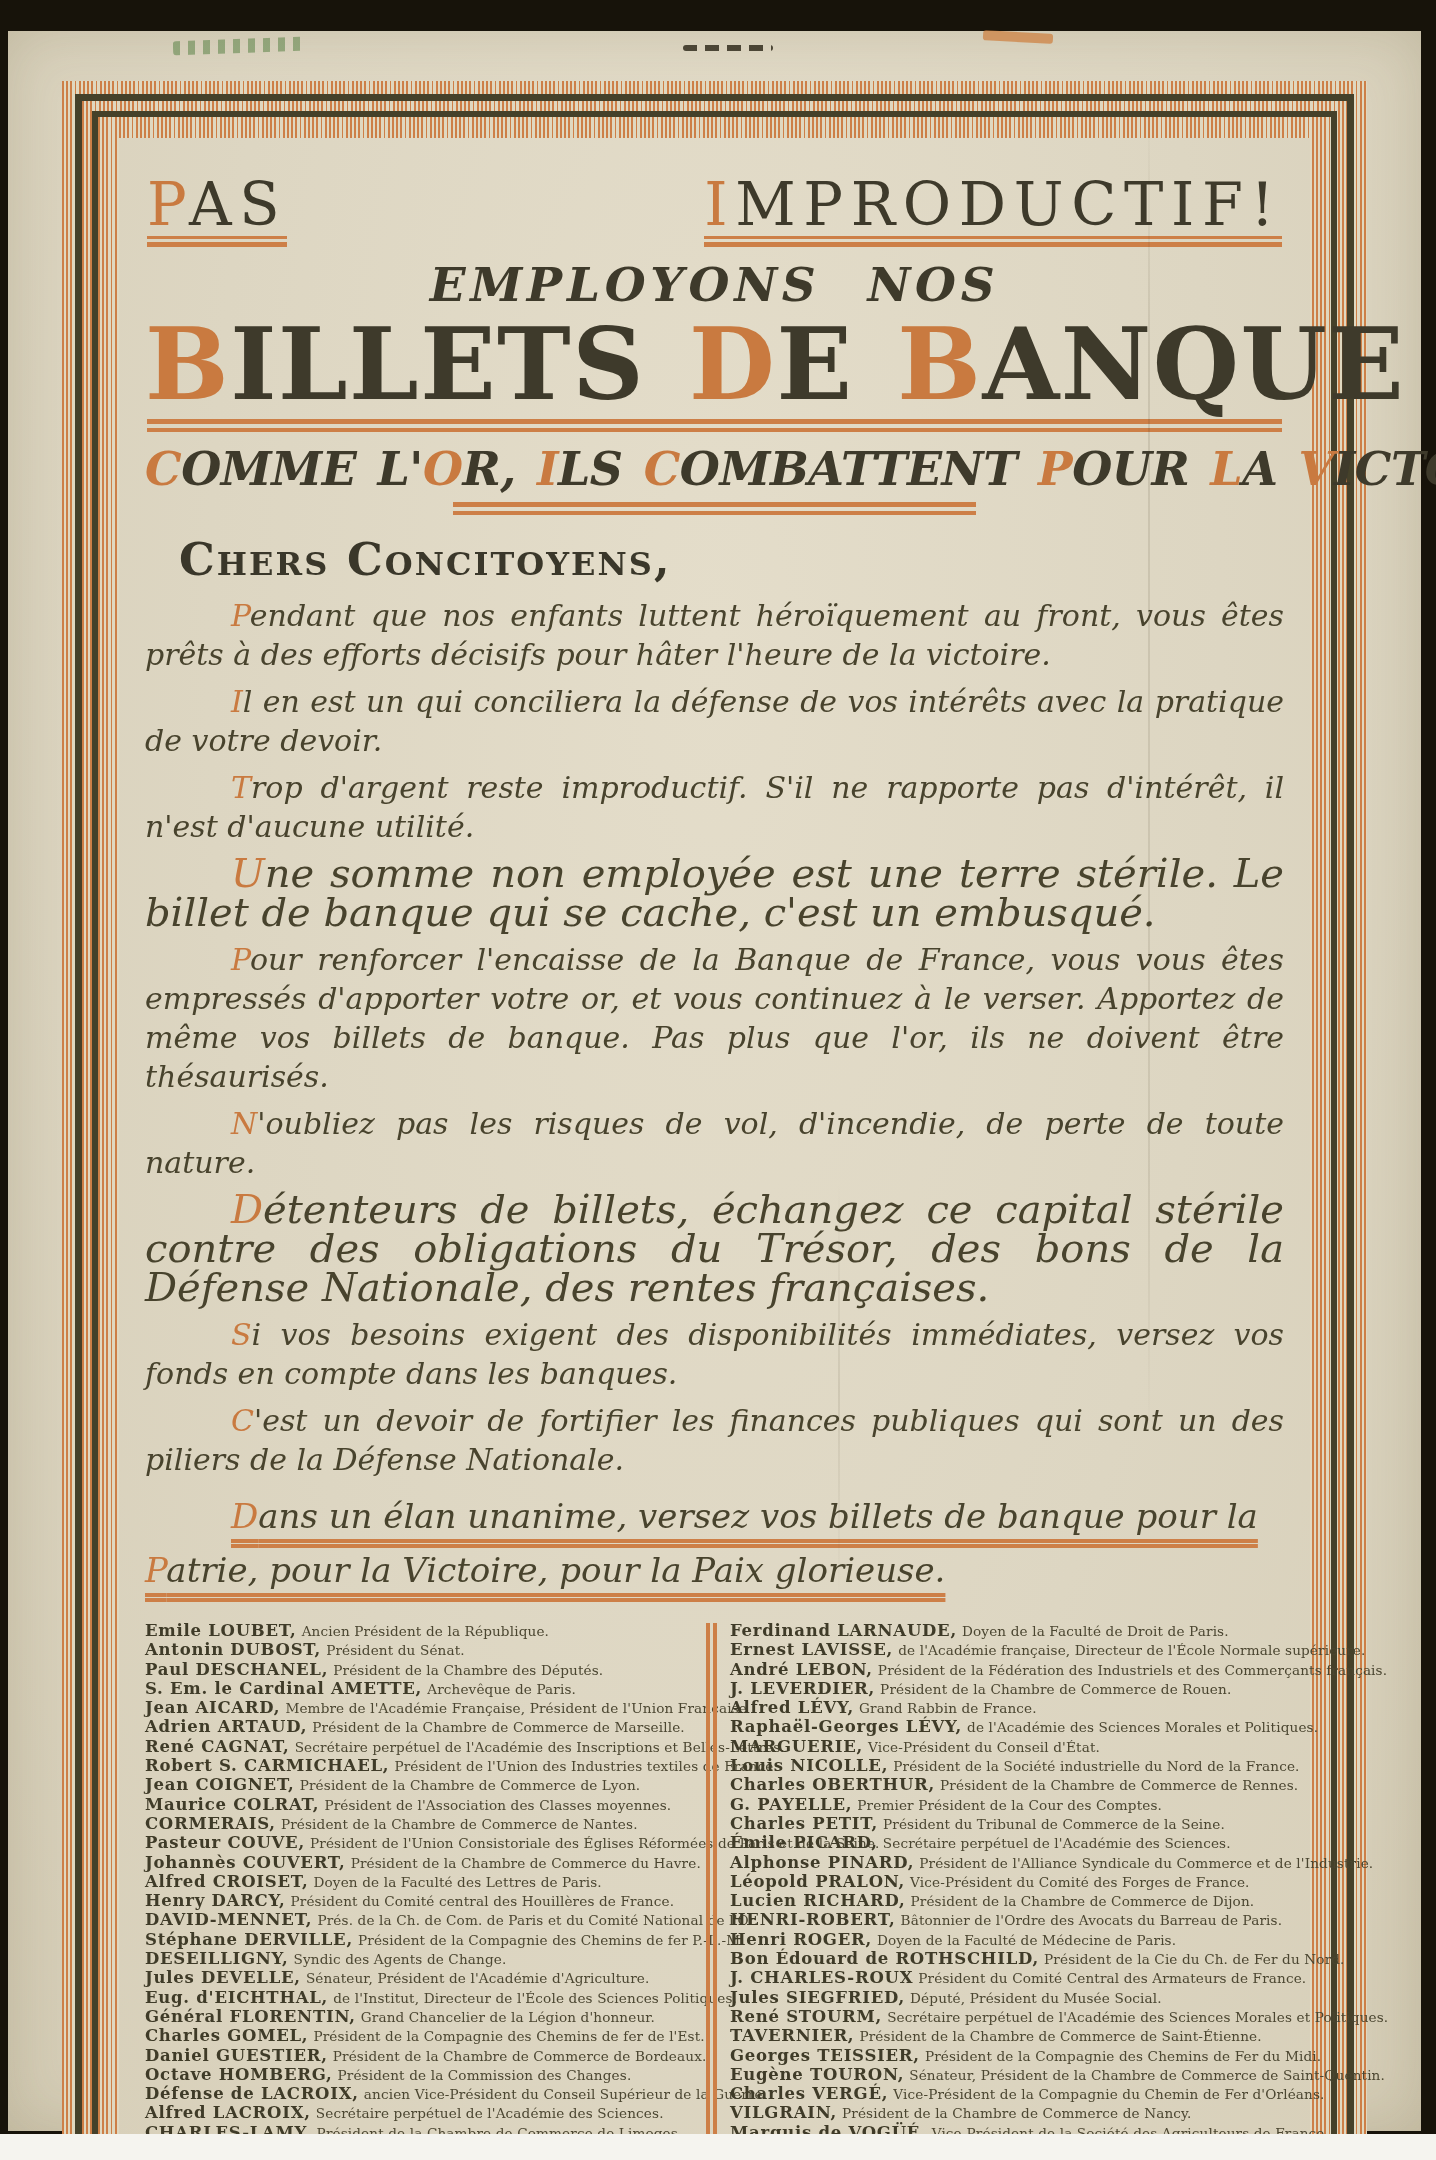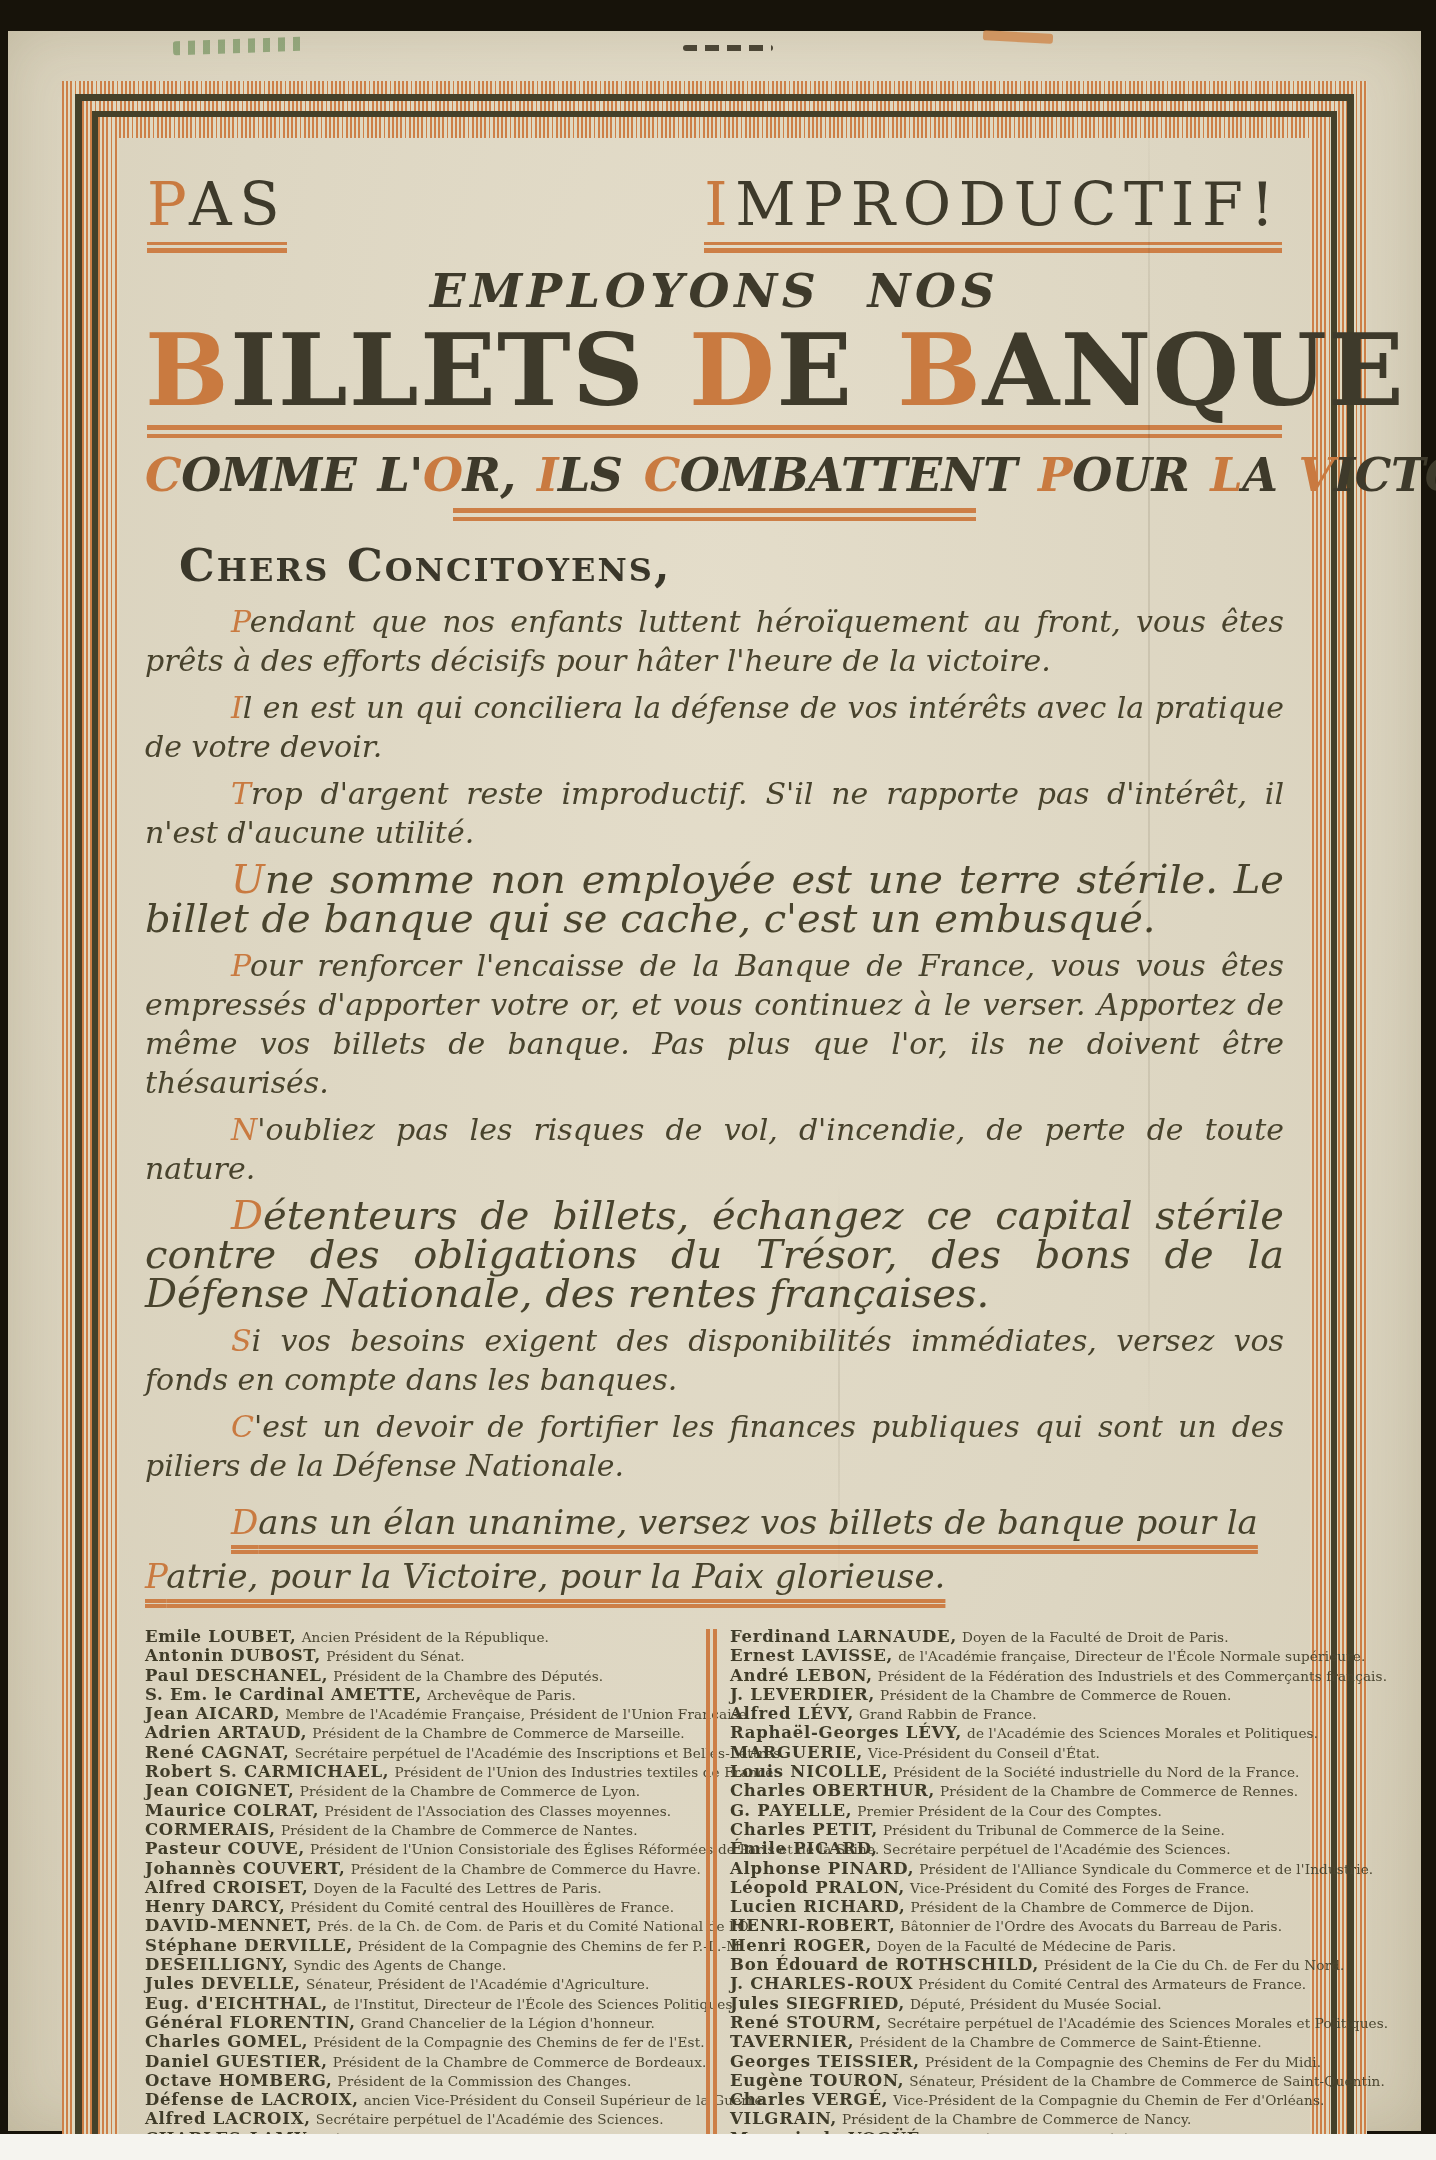--- a/index.html
+++ b/index.html
@@ -30,21 +30,21 @@
   .f5{padding:21px;}
   .inner{background:radial-gradient(ellipse at 50% 25%,#e4ddca 0%,#ddd6c2 60%,#d8d0ba 100%);
          padding:26px 26px 18px 26px;color:#3e3a2b;}
 
   .o{color:#c97a40;font-style:inherit;}
   i{font-style:inherit;}
 
   
   .t1{display:flex;justify-content:space-between;align-items:flex-end;
       font-size:59px;letter-spacing:.13em;font-weight:400;margin:6px 2px 10px 2px;}
-  .uw{padding-bottom:14px;background-image:linear-gradient(#cd7f47,#cd7f47),linear-gradient(#cd7f47,#cd7f47);
+  .uw{padding-bottom:8px;background-image:linear-gradient(#cd7f47,#cd7f47),linear-gradient(#cd7f47,#cd7f47);
       background-repeat:no-repeat;background-size:100% 5px,100% 3px;
       background-position:0 100%,0 calc(100% - 8px);white-space:nowrap;}
   
   .t2{text-align:center;font-style:italic;font-weight:700;font-size:47px;
       letter-spacing:.10em;word-spacing:.55em;margin:2px 0 2px 0;}
   
   .t3{text-align:center;font-weight:700;font-size:99px;letter-spacing:.015em;word-spacing:.08em;
       white-space:nowrap;line-height:1.02;margin:0;}
   .rule{height:13px;background-image:linear-gradient(#cd7f47,#cd7f47),linear-gradient(#cd7f47,#cd7f47);
       background-repeat:no-repeat;background-size:100% 5px,100% 4px;background-position:0 0,0 9px;}

